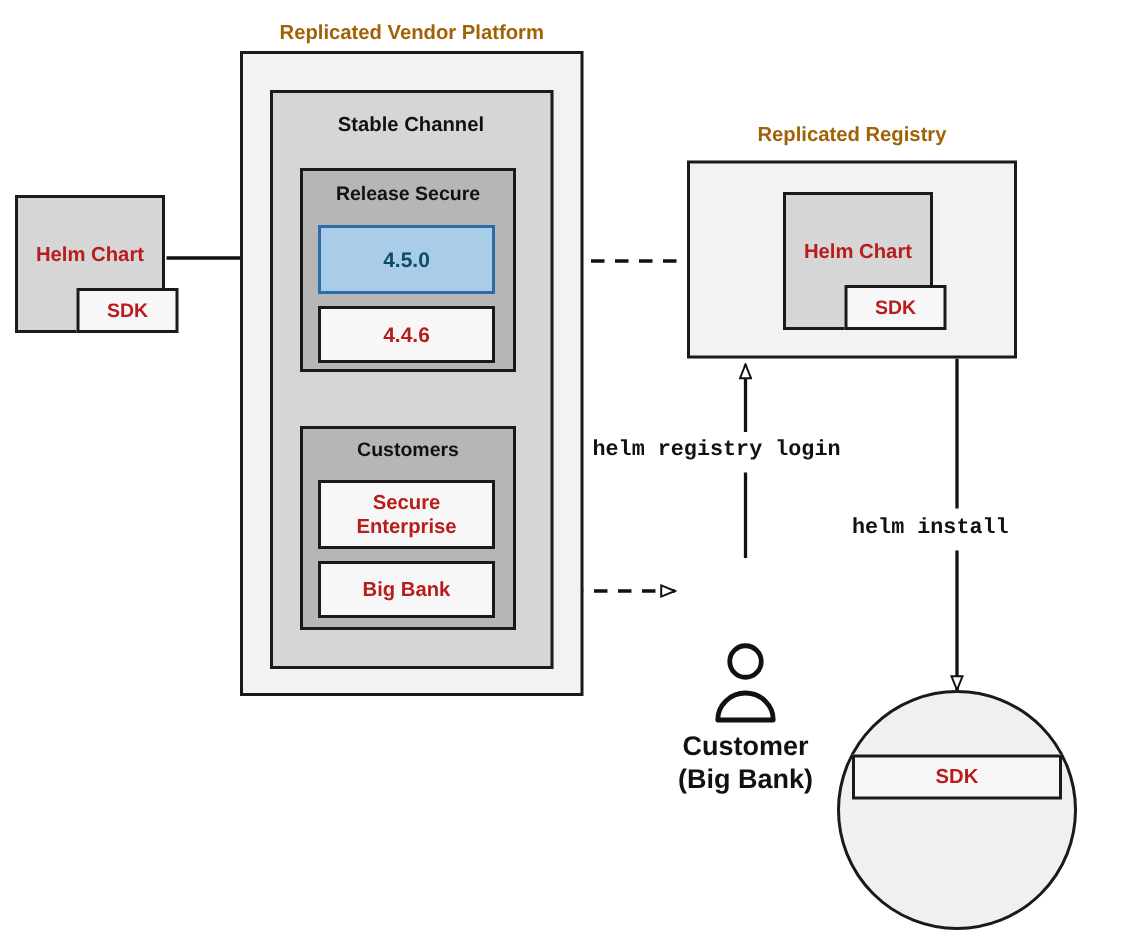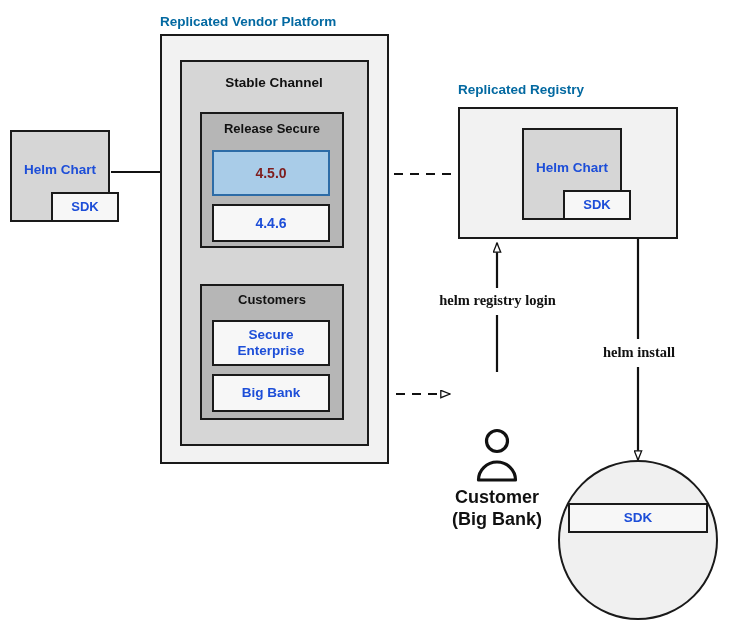--- a/index.html
+++ b/index.html
@@ -22,54 +22,55 @@
   }
   .box {
     position: absolute;
     box-sizing: border-box;
     border: 2px solid #1a1a1a;
     display: flex;
     align-items: center;
     justify-content: center;
     text-align: center;
     font-weight: bold;
-    color: #1d4ed8;
+    color: #b91c1c;
     line-height: 1.18;
   }
   .title {
     position: absolute;
     font-weight: bold;
-    color: #0369a1;
+    color: #a16207;
+    text-align: center;
     white-space: nowrap;
   }
   .grp-label {
     position: absolute;
     width: 100%;
     left: 0;
     text-align: center;
     font-weight: bold;
     color: #111111;
   }
   .cmd {
     position: absolute;
-    font-family: Liberation Serif, serif;
+    font-family: Liberation Mono, monospace;
     font-weight: bold;
     color: #111111;
     white-space: nowrap;
-    text-align: center;
+    text-align: left;
     background: #ffffff;
   }
   .white  { background: #f7f7f7; }
   .lgray  { background: #f2f2f2; }
   .mgray  { background: #d6d6d6; }
   .dgray  { background: #b6b6b6; }
   .blue   {
     background: #a9cce8;
     border-color: #2d6ca7;
-    color: #7f1d1d;
+    color: #0c4a6e;
   }
   svg.overlay {
     position: absolute;
     left: 0; top: 0;
     width: 747px;
     height: 634px;
     pointer-events: none;
   }
   .caption {
     position: absolute;

